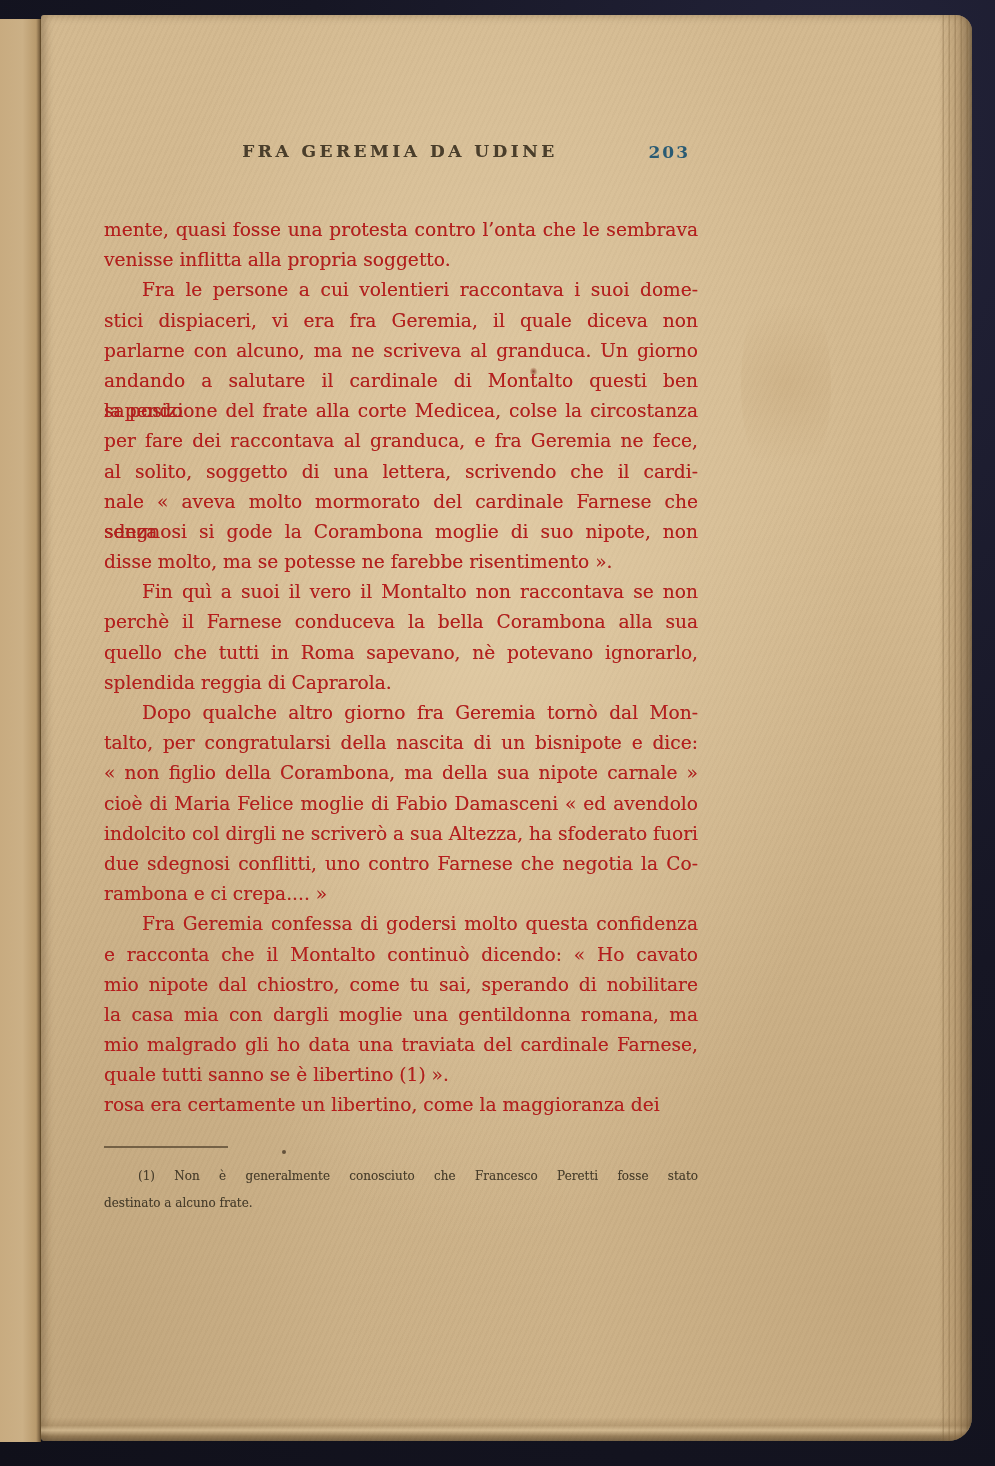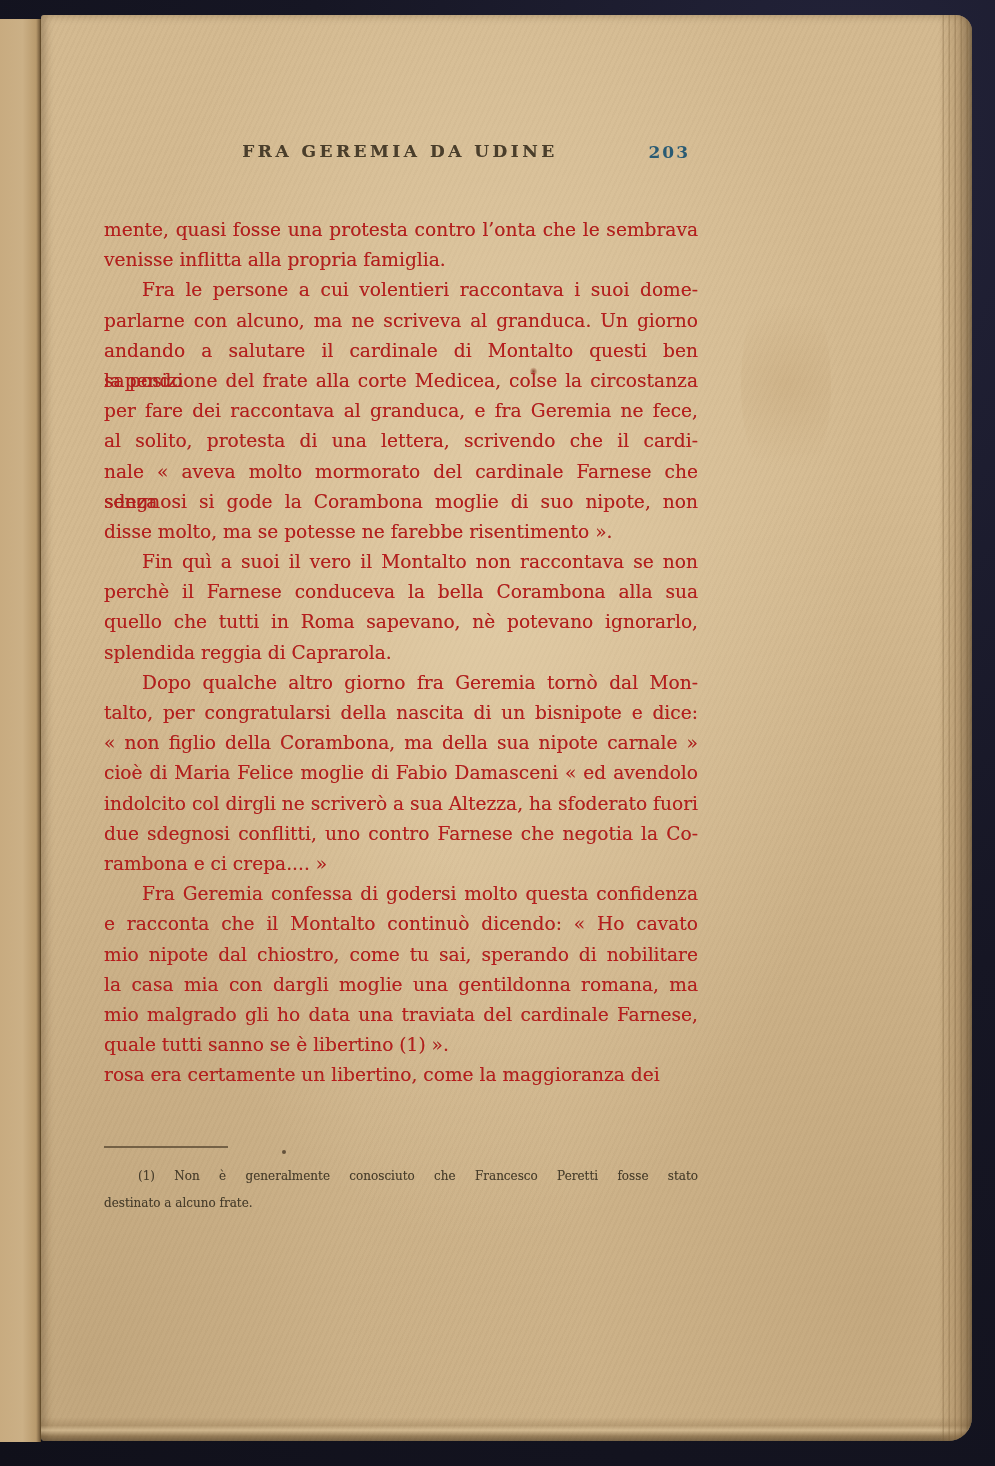--- a/index.html
+++ b/index.html
@@ -101,27 +101,28 @@
   <div class="stain-speck"></div>
 </div>
 
 <div class="running-head">
   <span class="running-title">FRA GEREMIA DA UDINE</span>
   <span class="running-pagenum">203</span>
 </div>
 
 <div class="body-text">
     <div class="line">mente, quasi fosse una protesta contro l’onta che le sembrava</div>
-    <div class="line last">venisse inflitta alla propria famiglia.</div>
+    <div class="line last">venisse inflitta alla propria soggetto.</div>
     <div class="line indent">Fra le persone a cui volentieri raccontava i suoi dome-</div>
+    <div class="line">stici dispiaceri, vi era fra Geremia, il quale diceva non</div>
     <div class="line">parlarne con alcuno, ma ne scriveva al granduca. Un giorno</div>
     <div class="line">andando a salutare il cardinale di Montalto questi ben sapendo</div>
     <div class="line">la posizione del frate alla corte Medicea, colse la circostanza</div>
     <div class="line">per fare dei raccontava al granduca, e fra Geremia ne fece,</div>
-    <div class="line">al solito, protesta di una lettera, scrivendo che il cardi-</div>
+    <div class="line">al solito, soggetto di una lettera, scrivendo che il cardi-</div>
     <div class="line">nale « aveva molto mormorato del cardinale Farnese che senza</div>
     <div class="line">sdegnosi si gode la Corambona moglie di suo nipote, non</div>
     <div class="line last">disse molto, ma se potesse ne farebbe risentimento ».</div>
     <div class="line indent">Fin quì a suoi il vero il Montalto non raccontava se non</div>
     <div class="line">perchè il Farnese conduceva la bella Corambona alla sua</div>
     <div class="line">quello che tutti in Roma sapevano, nè potevano ignorarlo,</div>
     <div class="line last">splendida reggia di Caprarola.</div>
     <div class="line indent">Dopo qualche altro giorno fra Geremia tornò dal Mon-</div>
     <div class="line">talto, per congratularsi della nascita di un bisnipote e dice:</div>
     <div class="line">« non figlio della Corambona, ma della sua nipote carnale »</div>

